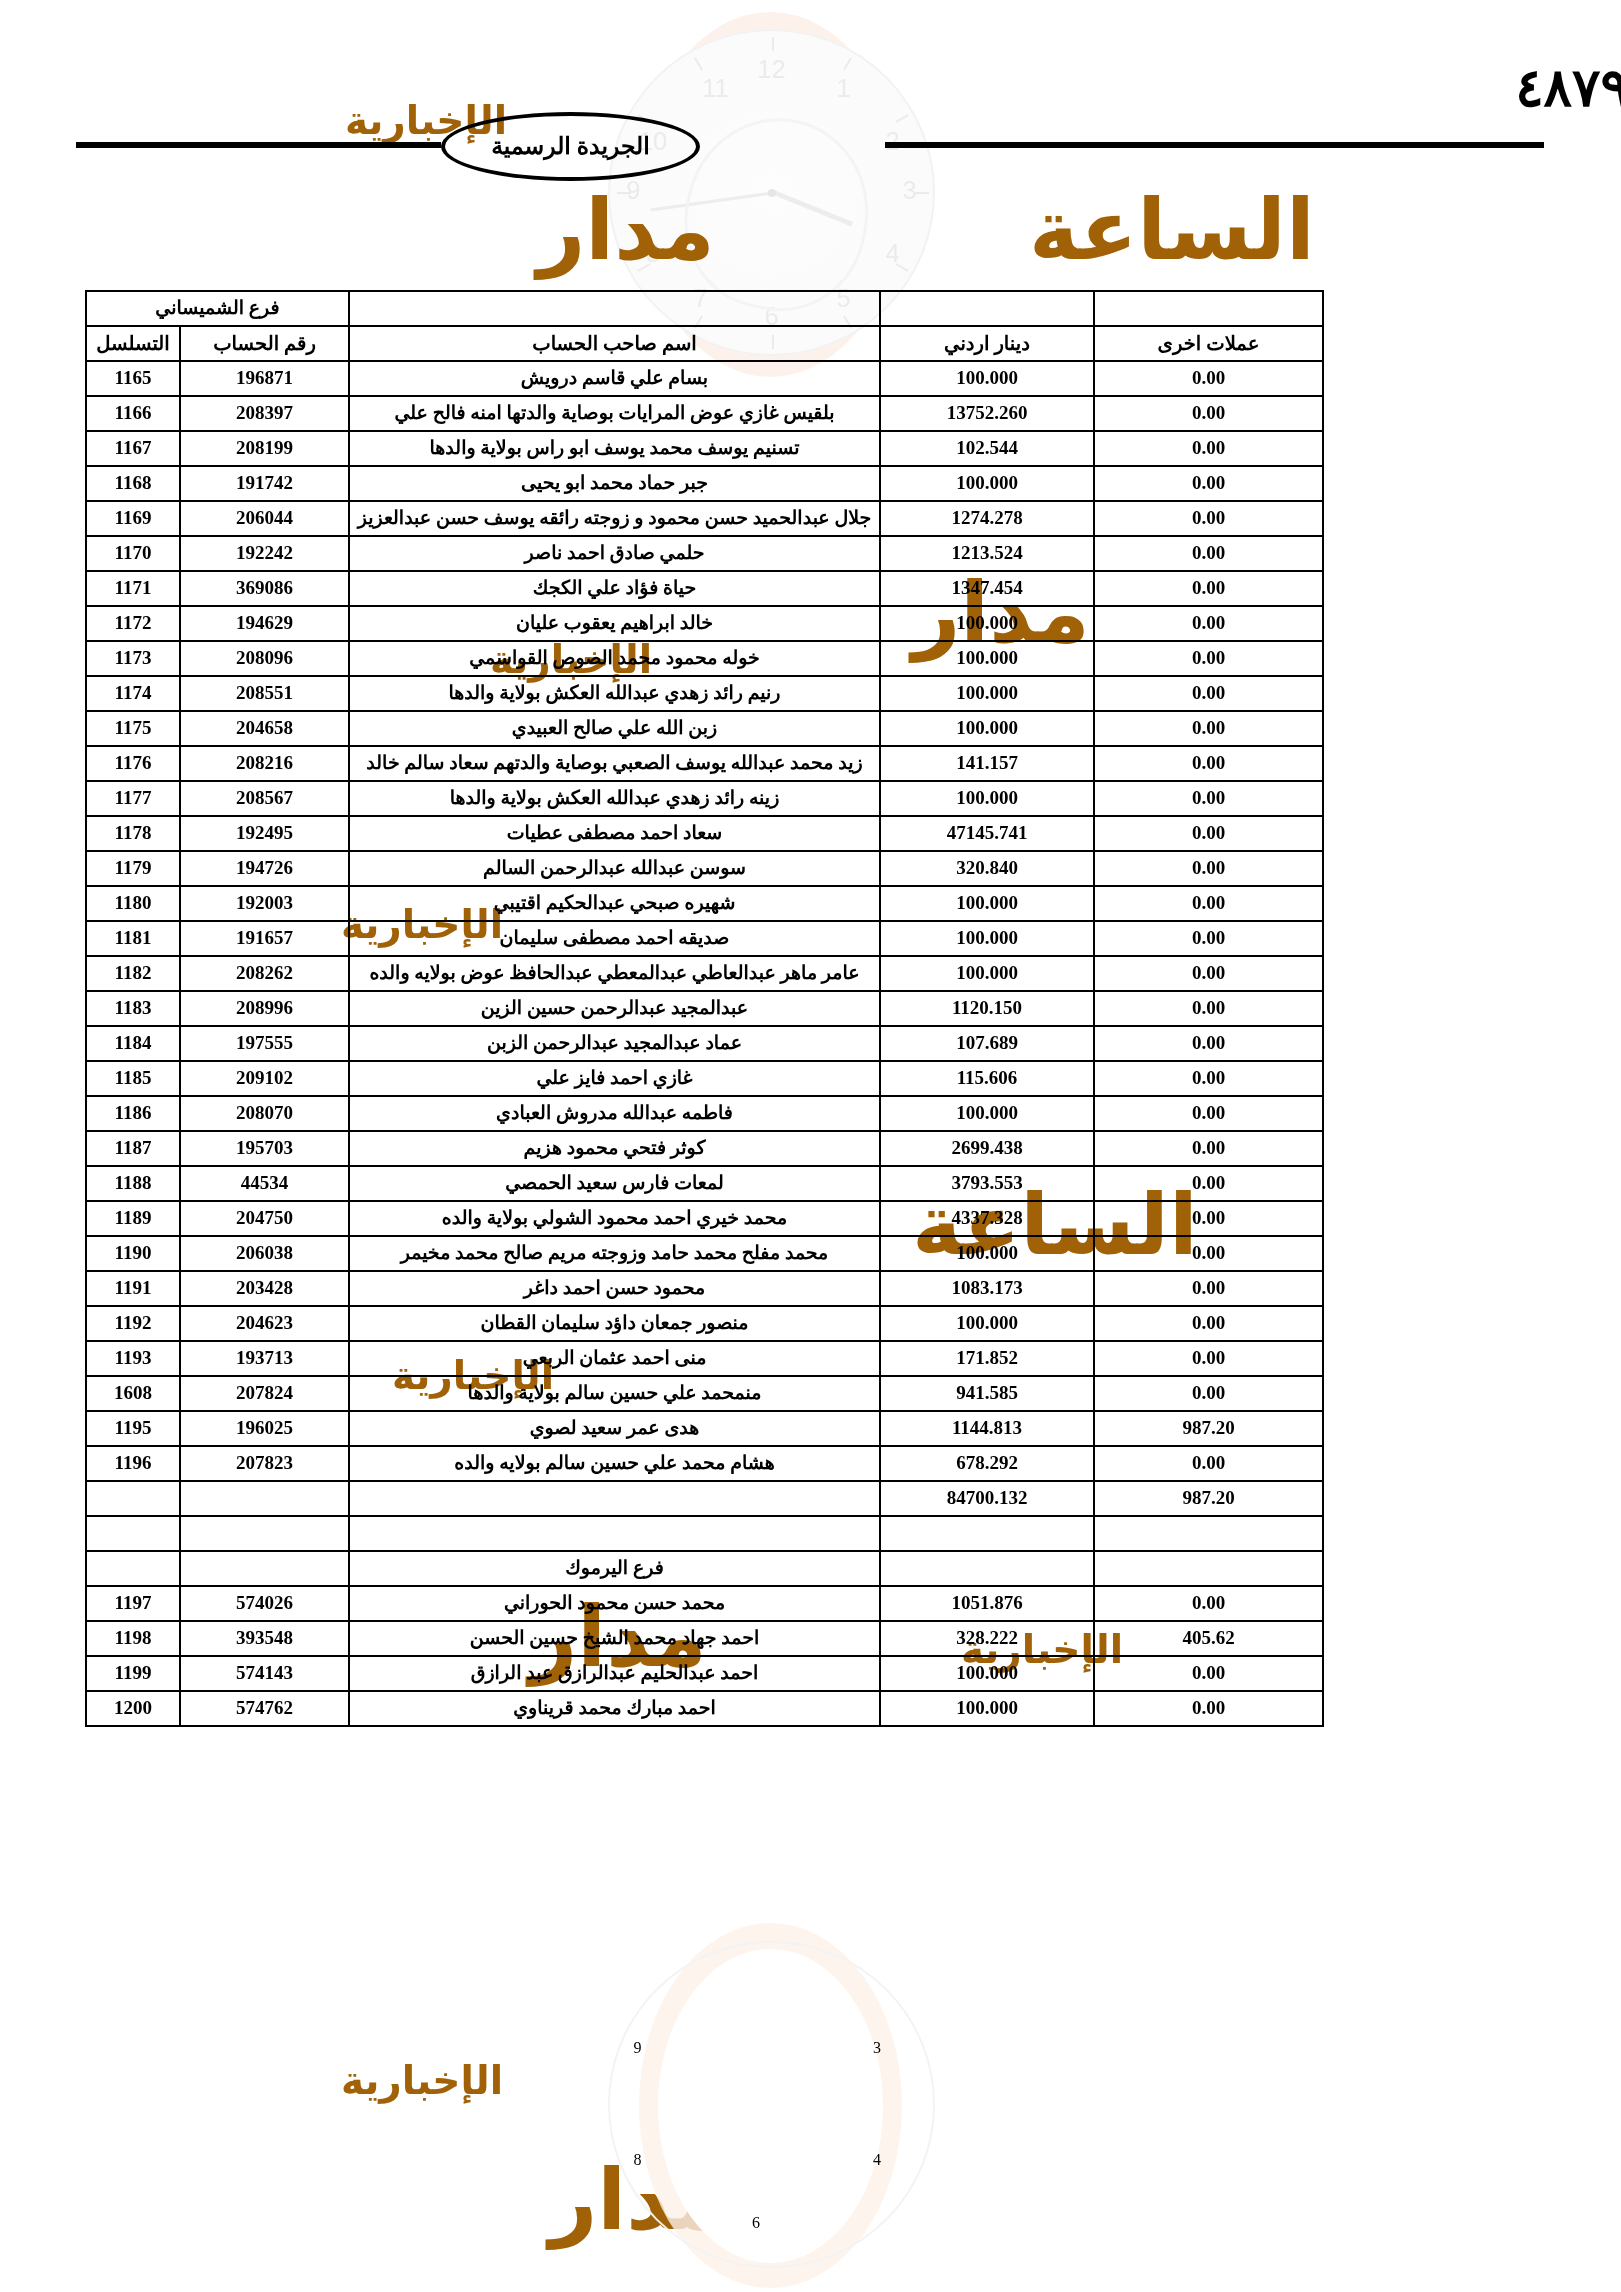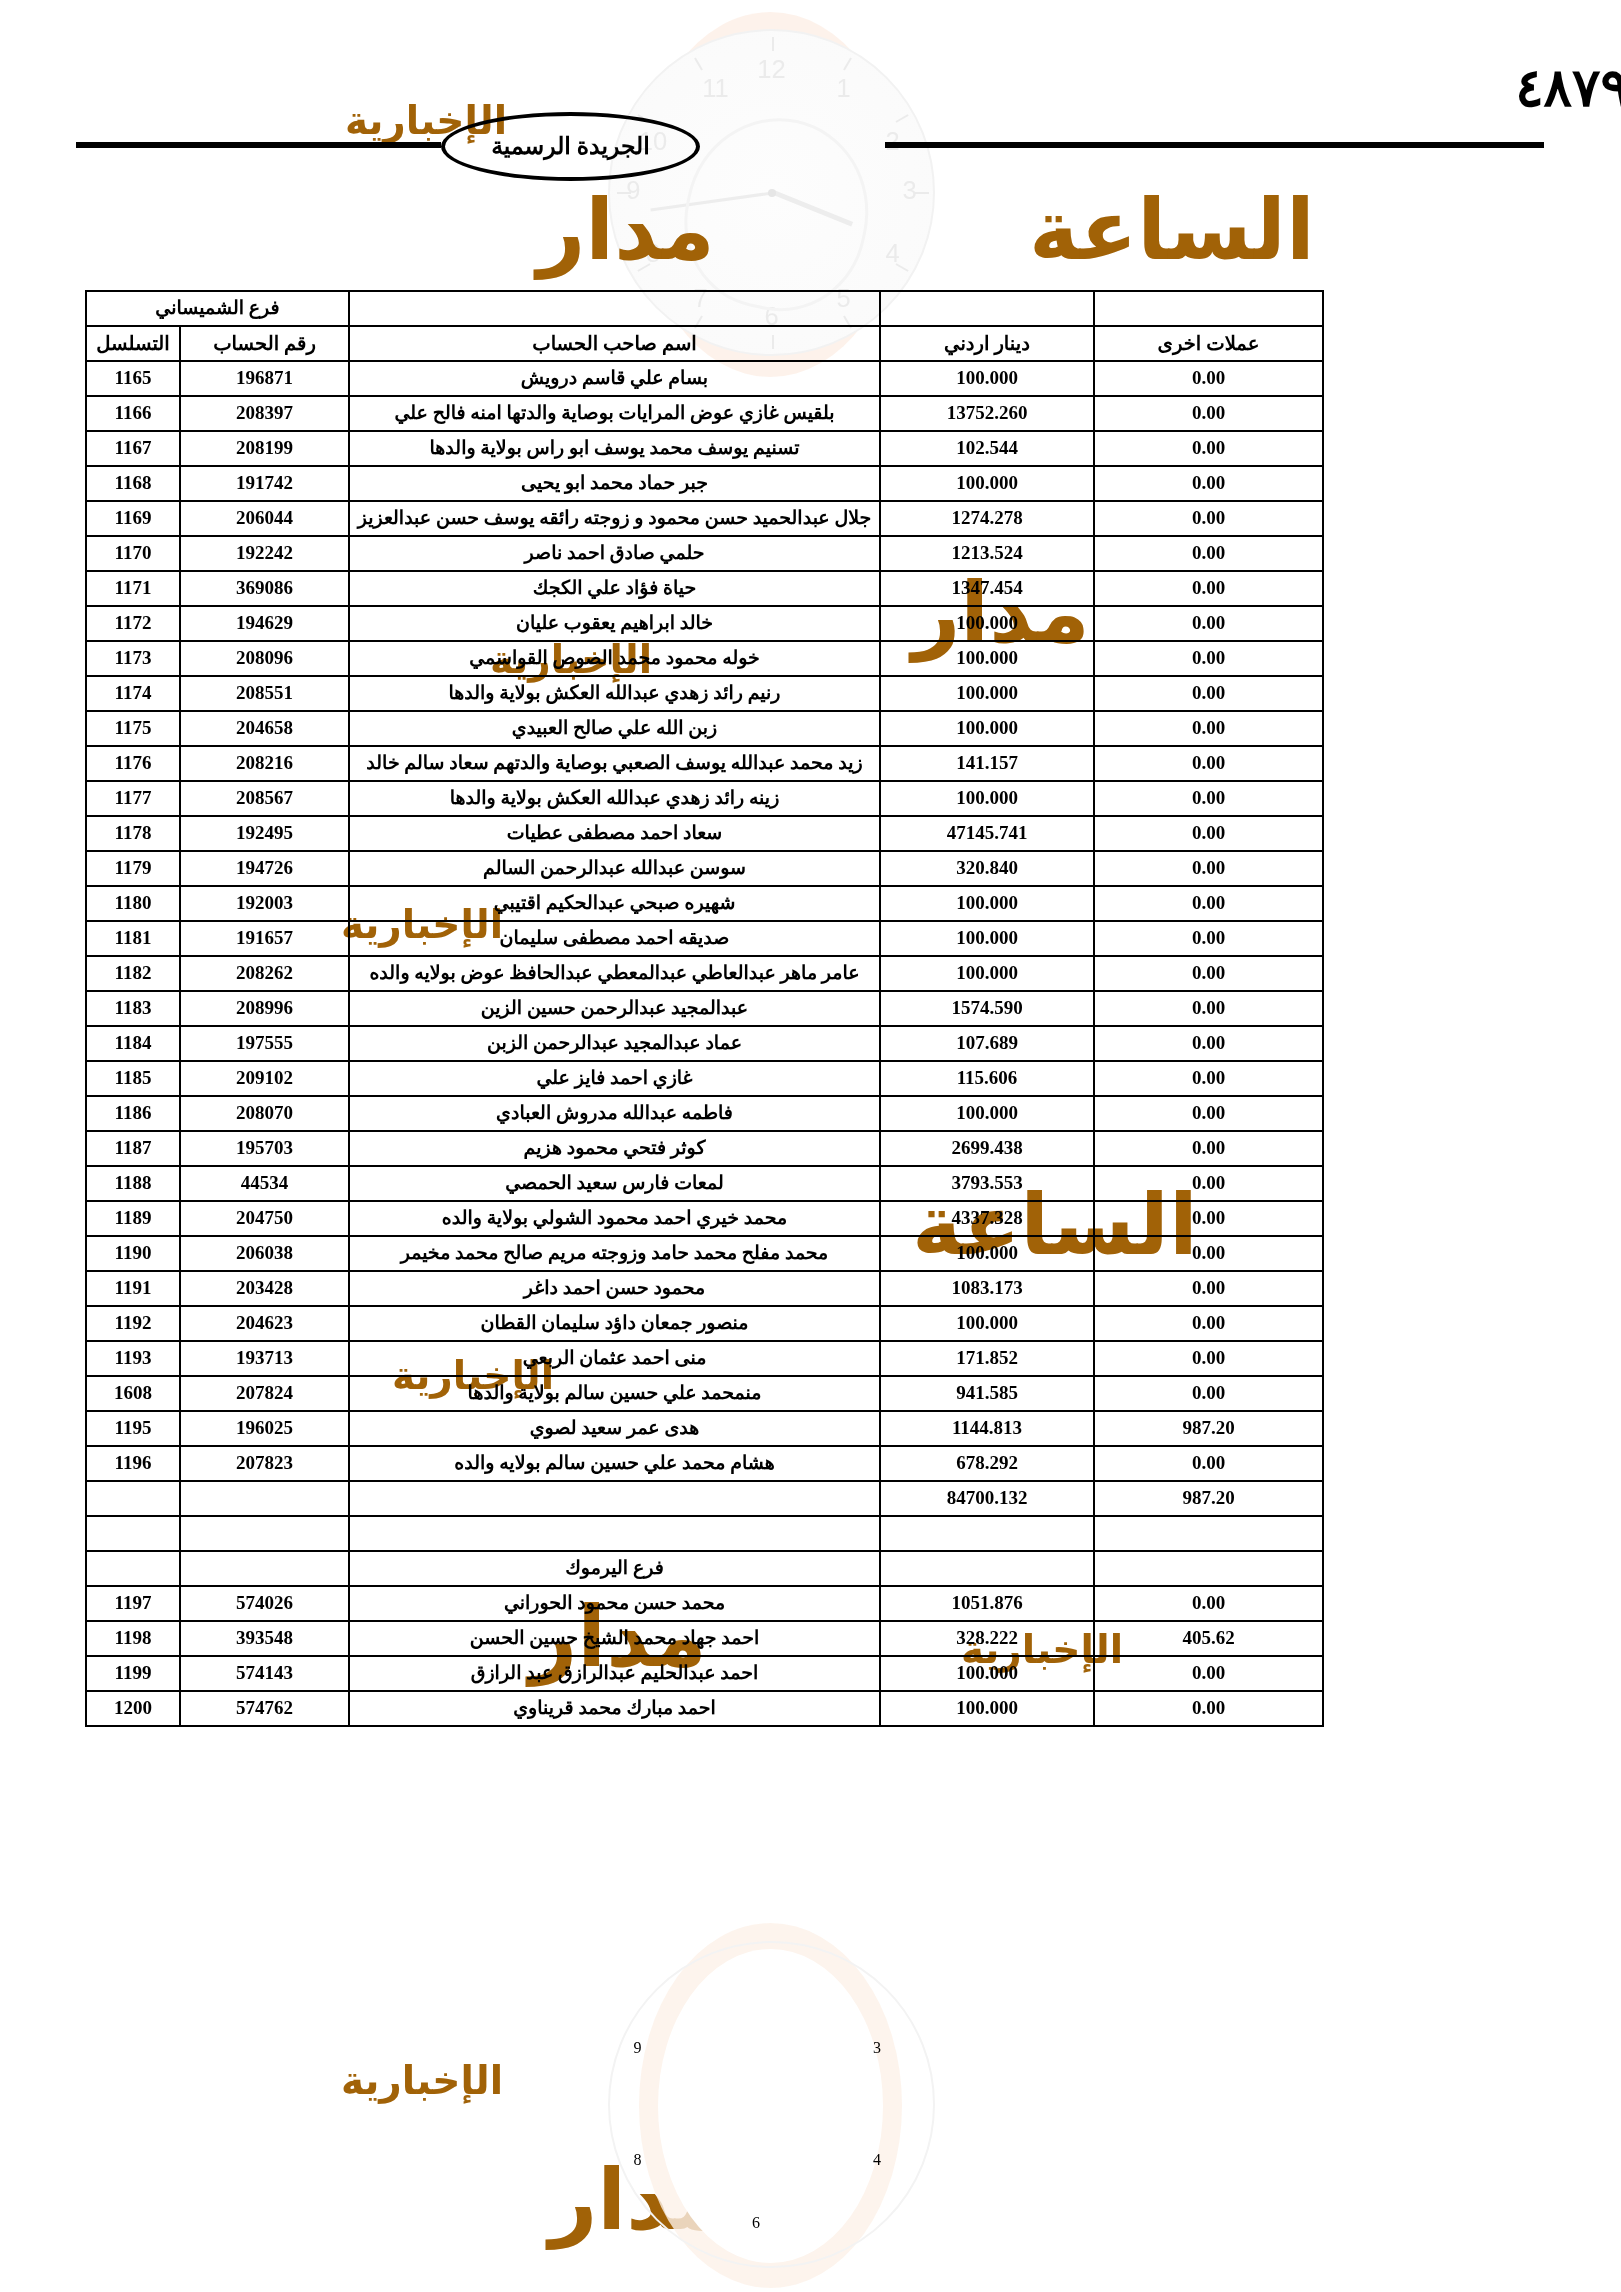--- a/index.html
+++ b/index.html
@@ -467,21 +467,21 @@
           </tr>
           <tr>
             <td class="num">0.00</td>
             <td class="num">100.000</td>
             <td>عامر ماهر عبدالعاطي عبدالمعطي عبدالحافظ عوض بولايه والده</td>
             <td class="num">208262</td>
             <td class="num">1182</td>
           </tr>
           <tr>
             <td class="num">0.00</td>
-            <td class="num">1574.590</td>
+            <td class="num">1120.150</td>
             <td>عبدالمجيد عبدالرحمن حسين الزين</td>
             <td class="num">208996</td>
             <td class="num">1183</td>
           </tr>
           <tr>
             <td class="num">0.00</td>
             <td class="num">107.689</td>
             <td>عماد عبدالمجيد عبدالرحمن الزبن</td>
             <td class="num">197555</td>
             <td class="num">1184</td>

